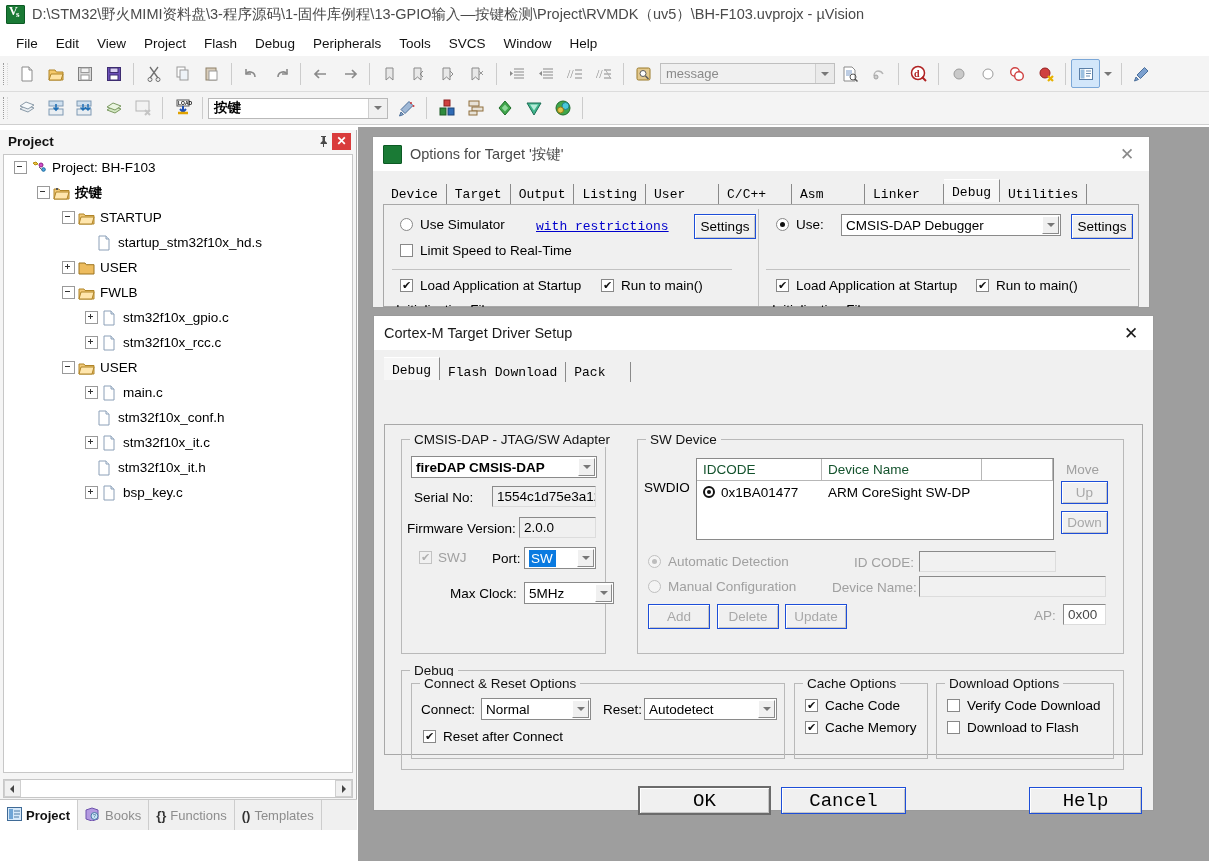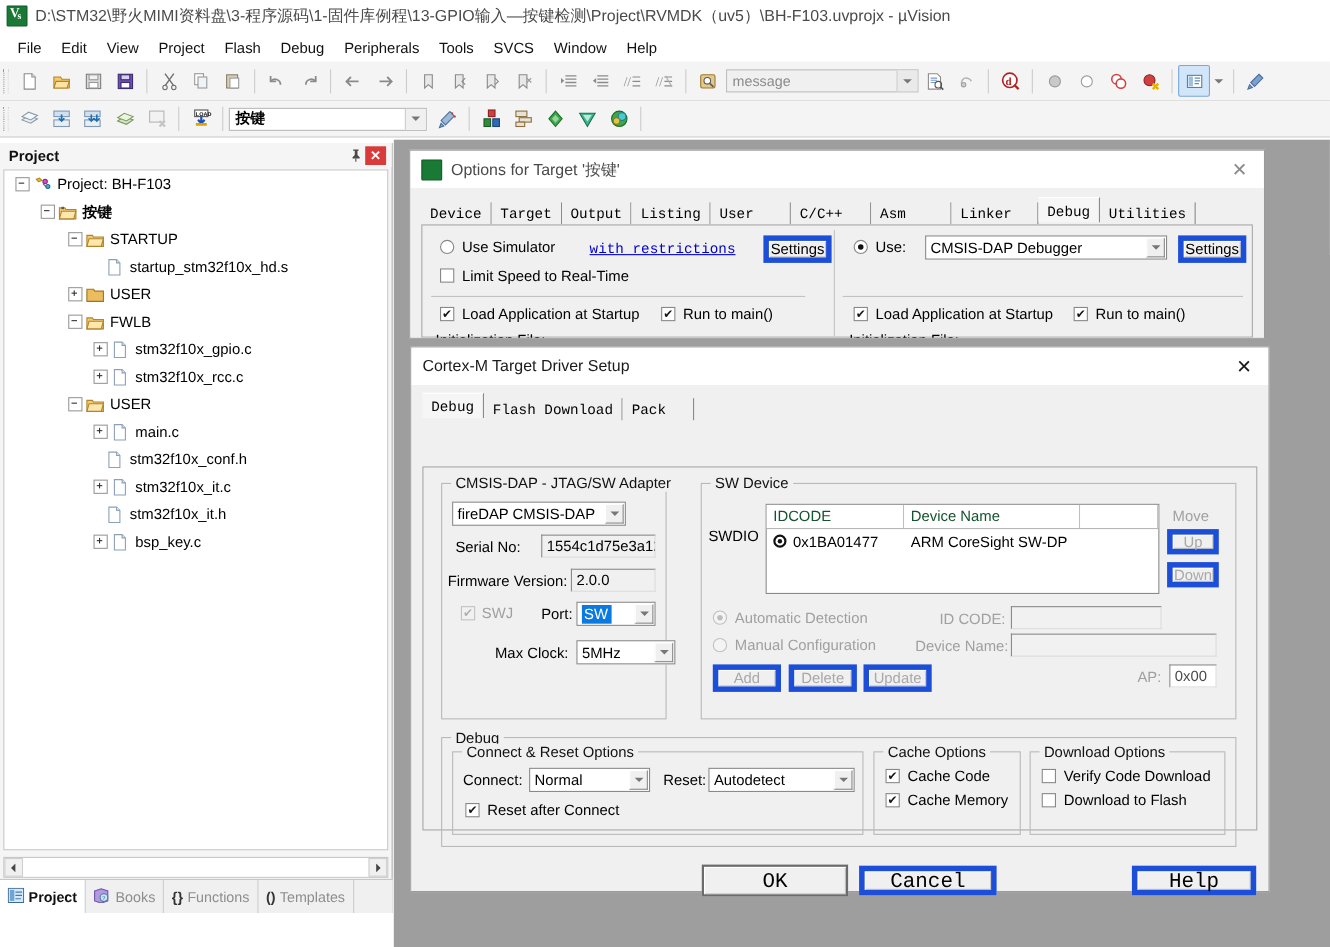--- a/index.html
+++ b/index.html
@@ -276,21 +276,21 @@
     display: flex; align-items: center; padding-left: 4px;
     font-size: 13.5px; color: #000; box-sizing: border-box;
     overflow: hidden; white-space: nowrap;
   }
   .edit.ro { background: #f0f0f0; }
   .edit.dis { color: #a5a5a5; background: #f1f1f1; }
   .edit.white { background: #ffffff; }
 
   .btn3d {
     background: #f0f0f0;
-    border: 5px solid #1d4ed8;
+    border: 1px solid #1d4ed8;
     box-shadow: inset 1px 1px 0 #ffffff, inset -1px -1px 0 #c6c6c6;
     display: flex; align-items: center; justify-content: center;
     font-size: 13.5px; color: #000; box-sizing: border-box;
   }
   .btn3d.dis { color: #a8a8a8; }
   .btn3d.fixed {
     font-family: "Liberation Mono", "DejaVu Sans Mono", monospace;
     font-size: 19px;
   }
   .btn3d.defaultbtn { border: 2px solid #6b6b6b; }
@@ -975,21 +975,21 @@
         <div class="tabitem sel">Debug</div>
         <div class="tabitem">Flash Download</div>
         <div class="tabitem" style="min-width:48px">Pack</div>
       </div>
 
       <div class="tabpage" style="position:absolute;left:10px;right:10px;top:32px;bottom:55px;margin-top:42px;">
 
         <div class="groupbox" style="left:16px;top:14px;width:205px;height:215px;">
           <div class="gtitle">CMSIS-DAP - JTAG/SW Adapter</div>
 
-          <div class="combo" style="position:absolute;left:9px;top:16px;width:158px;">
+          <div class="combo" style="position:absolute;left:9px;top:16px;width:186px;font-weight:bold;">
             <span>fireDAP CMSIS-DAP</span>
             <span class="btn">
                 <span class="caret"></span>
               </span>
           </div>
 
           <div class="lbl" style="position:absolute;left:12px;top:50px;">Serial No:</div>
           <div class="edit ro" style="position:absolute;left:90px;top:46px;width:104px;">1554c1d75e3a12f</div>
 
           <div class="lbl" style="position:absolute;left:5px;top:81px;">Firmware Version:</div>

